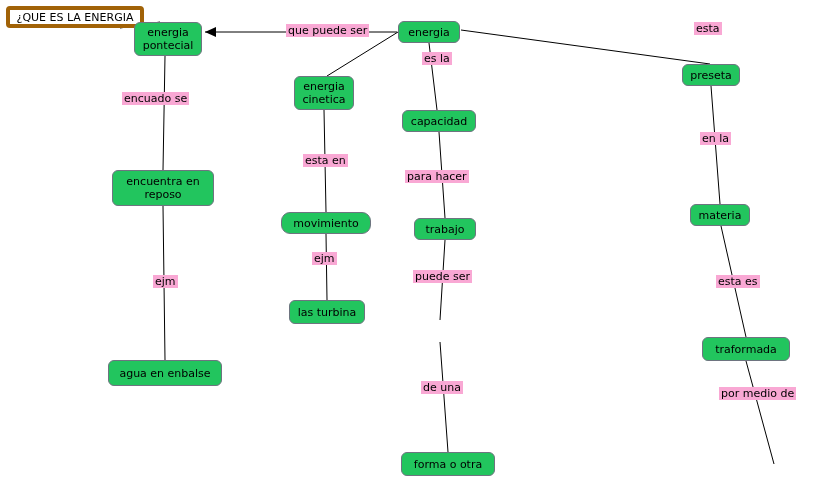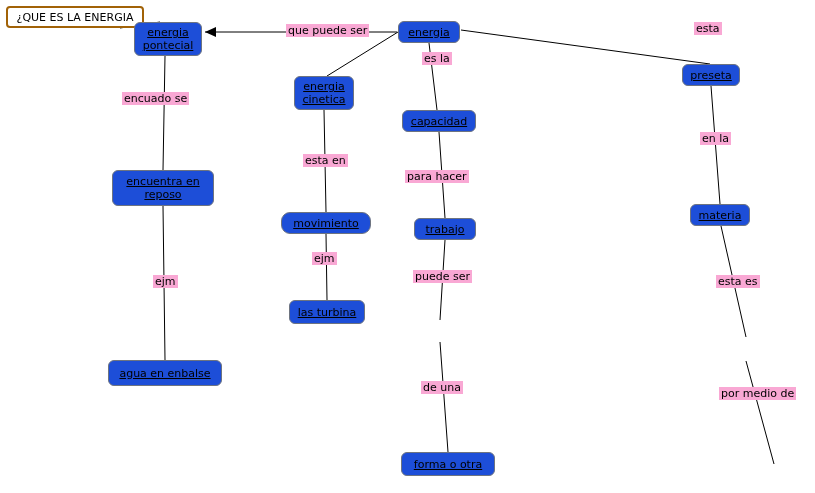--- a/index.html
+++ b/index.html
@@ -18,39 +18,38 @@
   #edges {
     position: absolute;
     left: 0;
     top: 0;
     width: 815px;
     height: 493px;
   }
   .node {
     position: absolute;
     box-sizing: border-box;
-    background: #1d4ed8;
+    background: #22c55e;
     border: 1px solid #6e7480;
     border-radius: 6px;
     color: #000000;
     font-size: 11px;
     line-height: 13px;
     text-align: center;
     display: flex;
     align-items: center;
     justify-content: center;
     padding: 2px 6px;
     white-space: pre-line;
-    text-decoration: underline;
   }
   .title-node {
     position: absolute;
     box-sizing: border-box;
     background: #ffffff;
-    border: 2px solid #a16207;
+    border: 4px solid #a16207;
     border-radius: 4px;
     color: #000000;
     font-size: 11px;
     line-height: 13px;
     text-align: center;
     display: flex;
     align-items: center;
     justify-content: center;
     padding: 2px 6px;
     white-space: pre-line;
@@ -108,15 +107,16 @@
     <div class="node" style="left: 294px; top: 76px; width: 60px; height: 34px;">energia
 cinetica</div>
     <div class="node" style="left: 402px; top: 110px; width: 74px; height: 22px;">capacidad</div>
     <div class="node" style="left: 682px; top: 64px; width: 58px; height: 22px;">preseta</div>
     <div class="node" style="left: 112px; top: 170px; width: 102px; height: 36px;">encuentra en
 reposo</div>
     <div class="node" style="left: 414px; top: 218px; width: 62px; height: 22px;">trabajo</div>
     <div class="node" style="left: 281px; top: 212px; width: 90px; height: 22px; border-radius: 9px;">movimiento</div>
     <div class="node" style="left: 690px; top: 204px; width: 60px; height: 22px;">materia</div>
     <div class="node" style="left: 289px; top: 300px; width: 76px; height: 24px;">las turbina</div>
+    <div class="node" style="left: 702px; top: 337px; width: 88px; height: 24px;">traformada</div>
     <div class="node" style="left: 108px; top: 360px; width: 114px; height: 26px;">agua en enbalse</div>
     <div class="node" style="left: 401px; top: 452px; width: 94px; height: 24px;">forma o otra</div>
   </div>
 
 </body></html>

